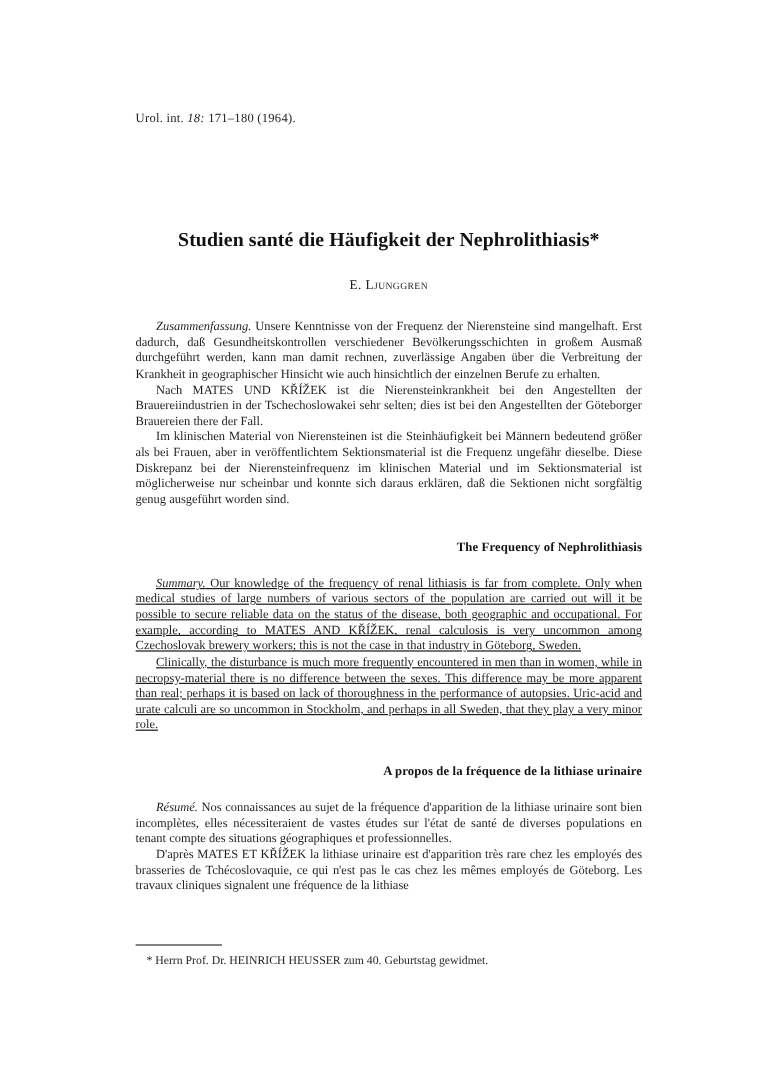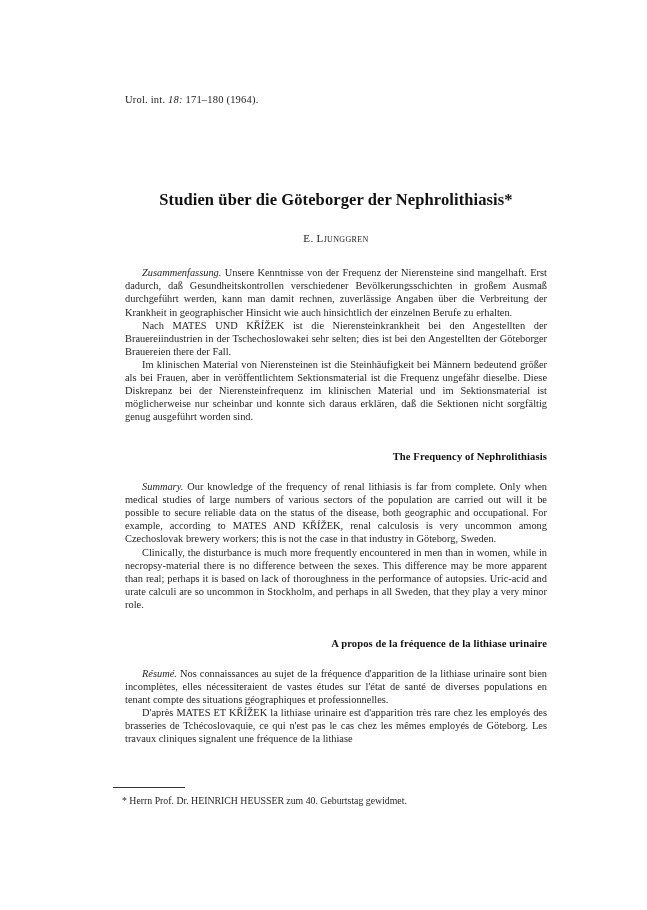--- a/index.html
+++ b/index.html
@@ -14,21 +14,20 @@
     background: #ffffff;
     overflow: hidden;
     font-family: "Liberation Serif", "DejaVu Serif", serif;
     color: #1a1a1a;
   }
   .content {
     position: absolute;
     left: 113px;
     top: 0;
     width: 422px;
-    margin-left: 12px;
   }
   .journal-ref {
     margin-top: 94px;
     font-size: 10.5px;
     letter-spacing: 0.2px;
     color: #242424;
     line-height: 1.2;
   }
   .journal-ref .vol {
     font-style: italic;
@@ -79,20 +78,21 @@
     font-weight: bold;
     color: #121212;
     letter-spacing: 0.1px;
     line-height: 1.3;
   }
   .english-block {
     margin-top: 27px;
   }
   .english-body {
     margin-top: 16px;
+    text-decoration: underline;
   }
   .french-block {
     margin-top: 26px;
   }
   .french-body {
     margin-top: 16px;
   }
   .footnote-zone {
     position: absolute;
     left: 113px;
@@ -120,21 +120,21 @@
 <div class="page">
 
   <div class="content">
 
     <div class="journal-ref">
       <span>Urol. int.</span>
       <span class="vol">18:</span>
       <span>171–180 (1964).</span>
     </div>
 
-    <h1 class="title">Studien über die Göteborger der Nephrolithiasis*</h1>
+    <h1 class="title">Studien santé die Häufigkeit der Nephrolithiasis*</h1>
 
     <div class="author smallcaps">E. Ljunggren</div>
 
     <div class="abstract-block">
       <p class="body-par"><span class="lang-label">Zusammenfassung.</span><span> Unsere Kenntnisse von der Frequenz der Nierensteine sind mangelhaft. Erst dadurch, daß Gesundheitskontrollen verschiedener Bevölkerungsschichten in großem Ausmaß durchgeführt werden, kann man damit rechnen, zuverlässige Angaben über die Verbreitung der Krankheit in geographischer Hinsicht wie auch hinsichtlich der einzelnen Berufe zu erhalten.</span></p>
       <p class="body-par">Nach MATES UND KŘÍŽEK ist die Nierensteinkrankheit bei den Angestellten der Brauereiindustrien in der Tschechoslowakei sehr selten; dies ist bei den Angestellten der Göteborger Brauereien there der Fall.</p>
       <p class="body-par">Im klinischen Material von Nierensteinen ist die Steinhäufigkeit bei Männern bedeutend größer als bei Frauen, aber in veröffentlichtem Sektionsmaterial ist die Frequenz ungefähr dieselbe. Diese Diskrepanz bei der Nierensteinfrequenz im klinischen Material und im Sektionsmaterial ist möglicherweise nur scheinbar und konnte sich daraus erklären, daß die Sektionen nicht sorgfältig genug ausgeführt worden sind.</p>
     </div>
 
     <div class="english-block">

